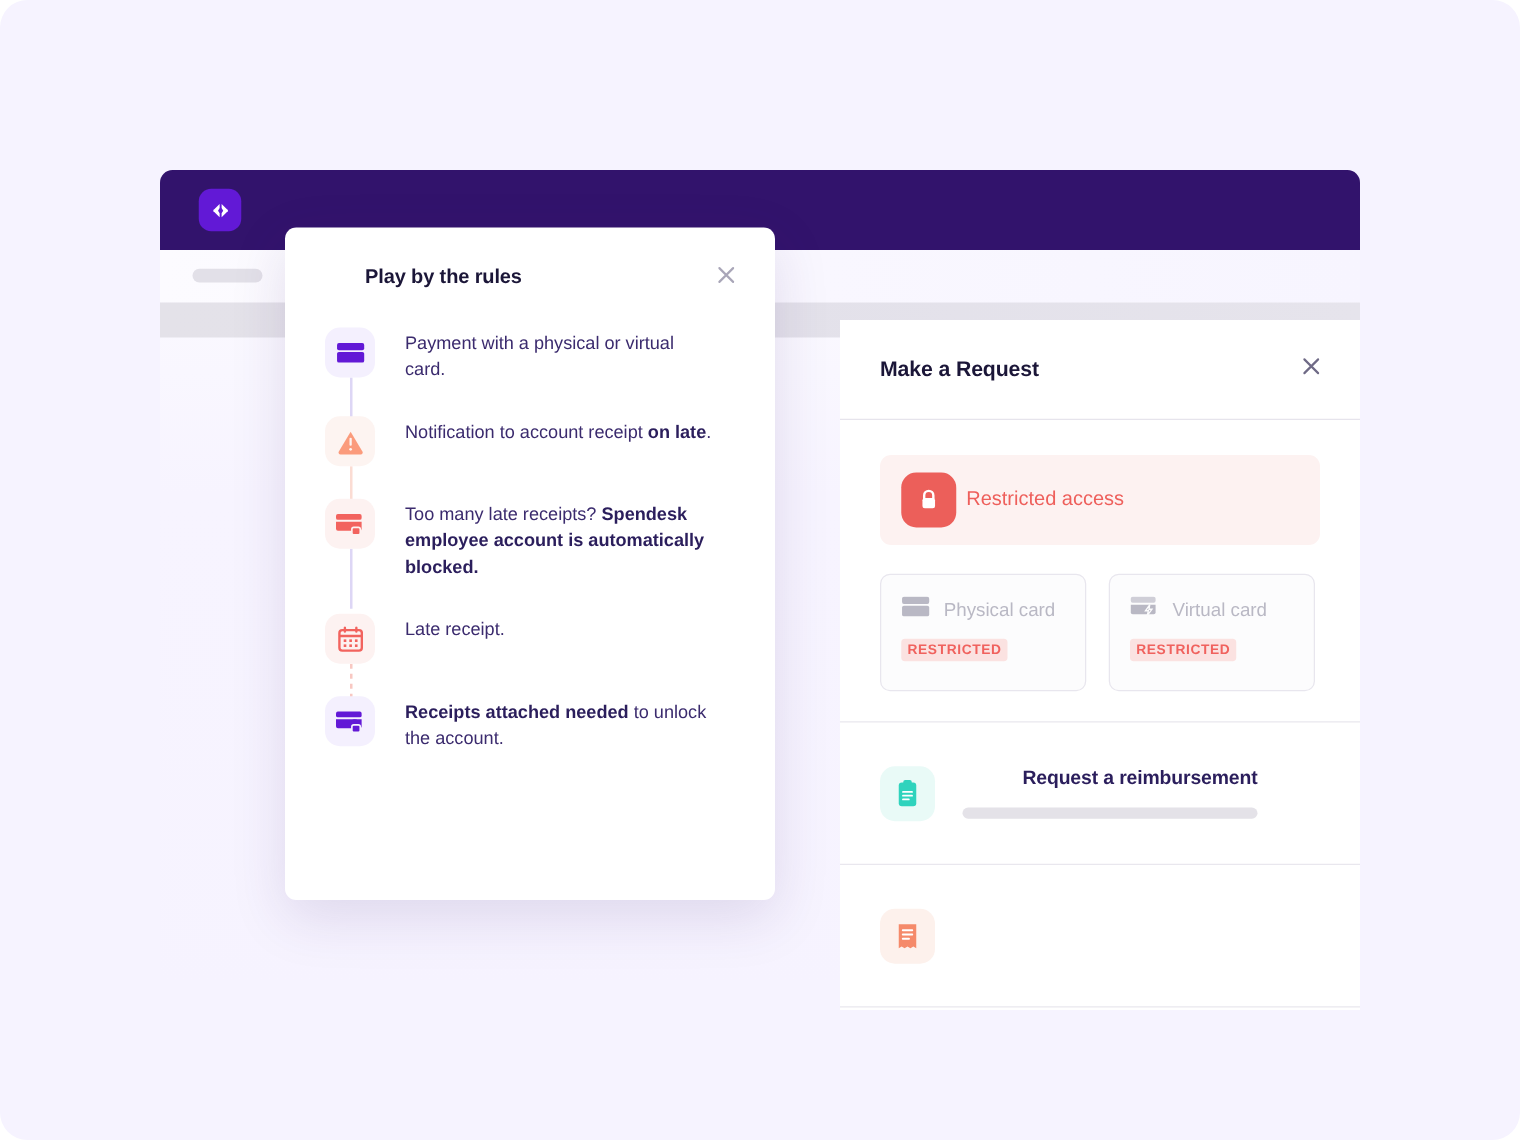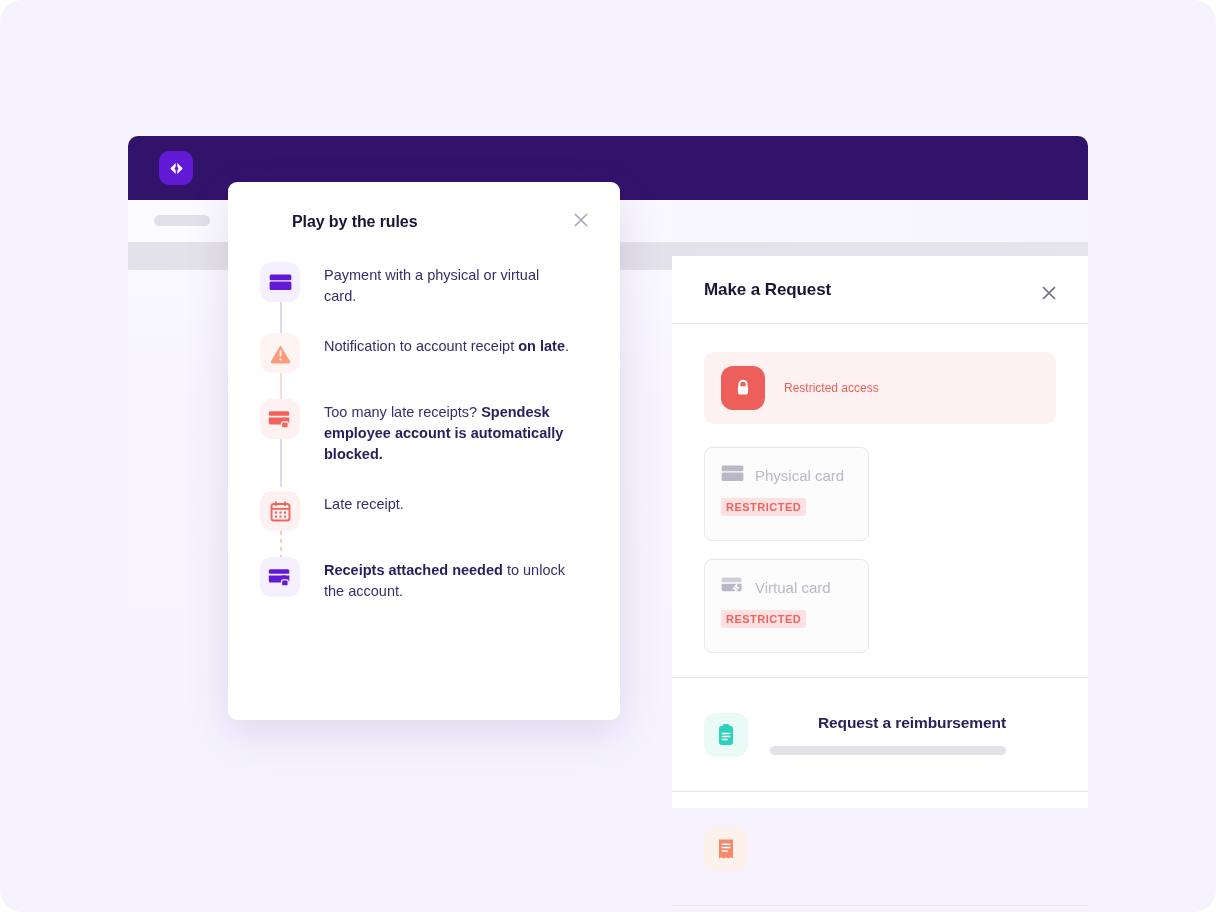--- a/index.html
+++ b/index.html
@@ -99,21 +99,21 @@
     position: absolute;
     left: 672px;
     top: 256px;
     width: 416px;
     height: 552px;
     background: #ffffff;
   }
 
   .panel-header {
     position: relative;
-    height: 68px;
+    height: 80px;
     border-bottom: 1px solid #e6e4ec;
     display: flex;
     align-items: center;
     padding: 0 32px;
   }
 
   .panel-title {
     font-size: 17px;
     font-weight: bold;
     color: #1b1638;
@@ -144,31 +144,30 @@
     height: 44px;
     border-radius: 12px;
     background: #ec5f5a;
     display: flex;
     align-items: center;
     justify-content: center;
     flex: none;
   }
 
   .restricted-text {
-    margin-left: 19px;
-    font-size: 12px;
+    margin-left: 8px;
+    font-size: 16px;
     color: #ee5f5b;
     font-weight: normal;
   }
 
   .card-options {
     display: flex;
     gap: 18px;
     margin: 23px 32px 0 32px;
-    flex-direction: column;
   }
 
   .card-option {
     width: 165px;
     height: 94px;
     border: 1px solid #e8e6ee;
     border-radius: 8px;
     background: #fcfcfd;
     padding: 17px 16px 0 16px;
   }

